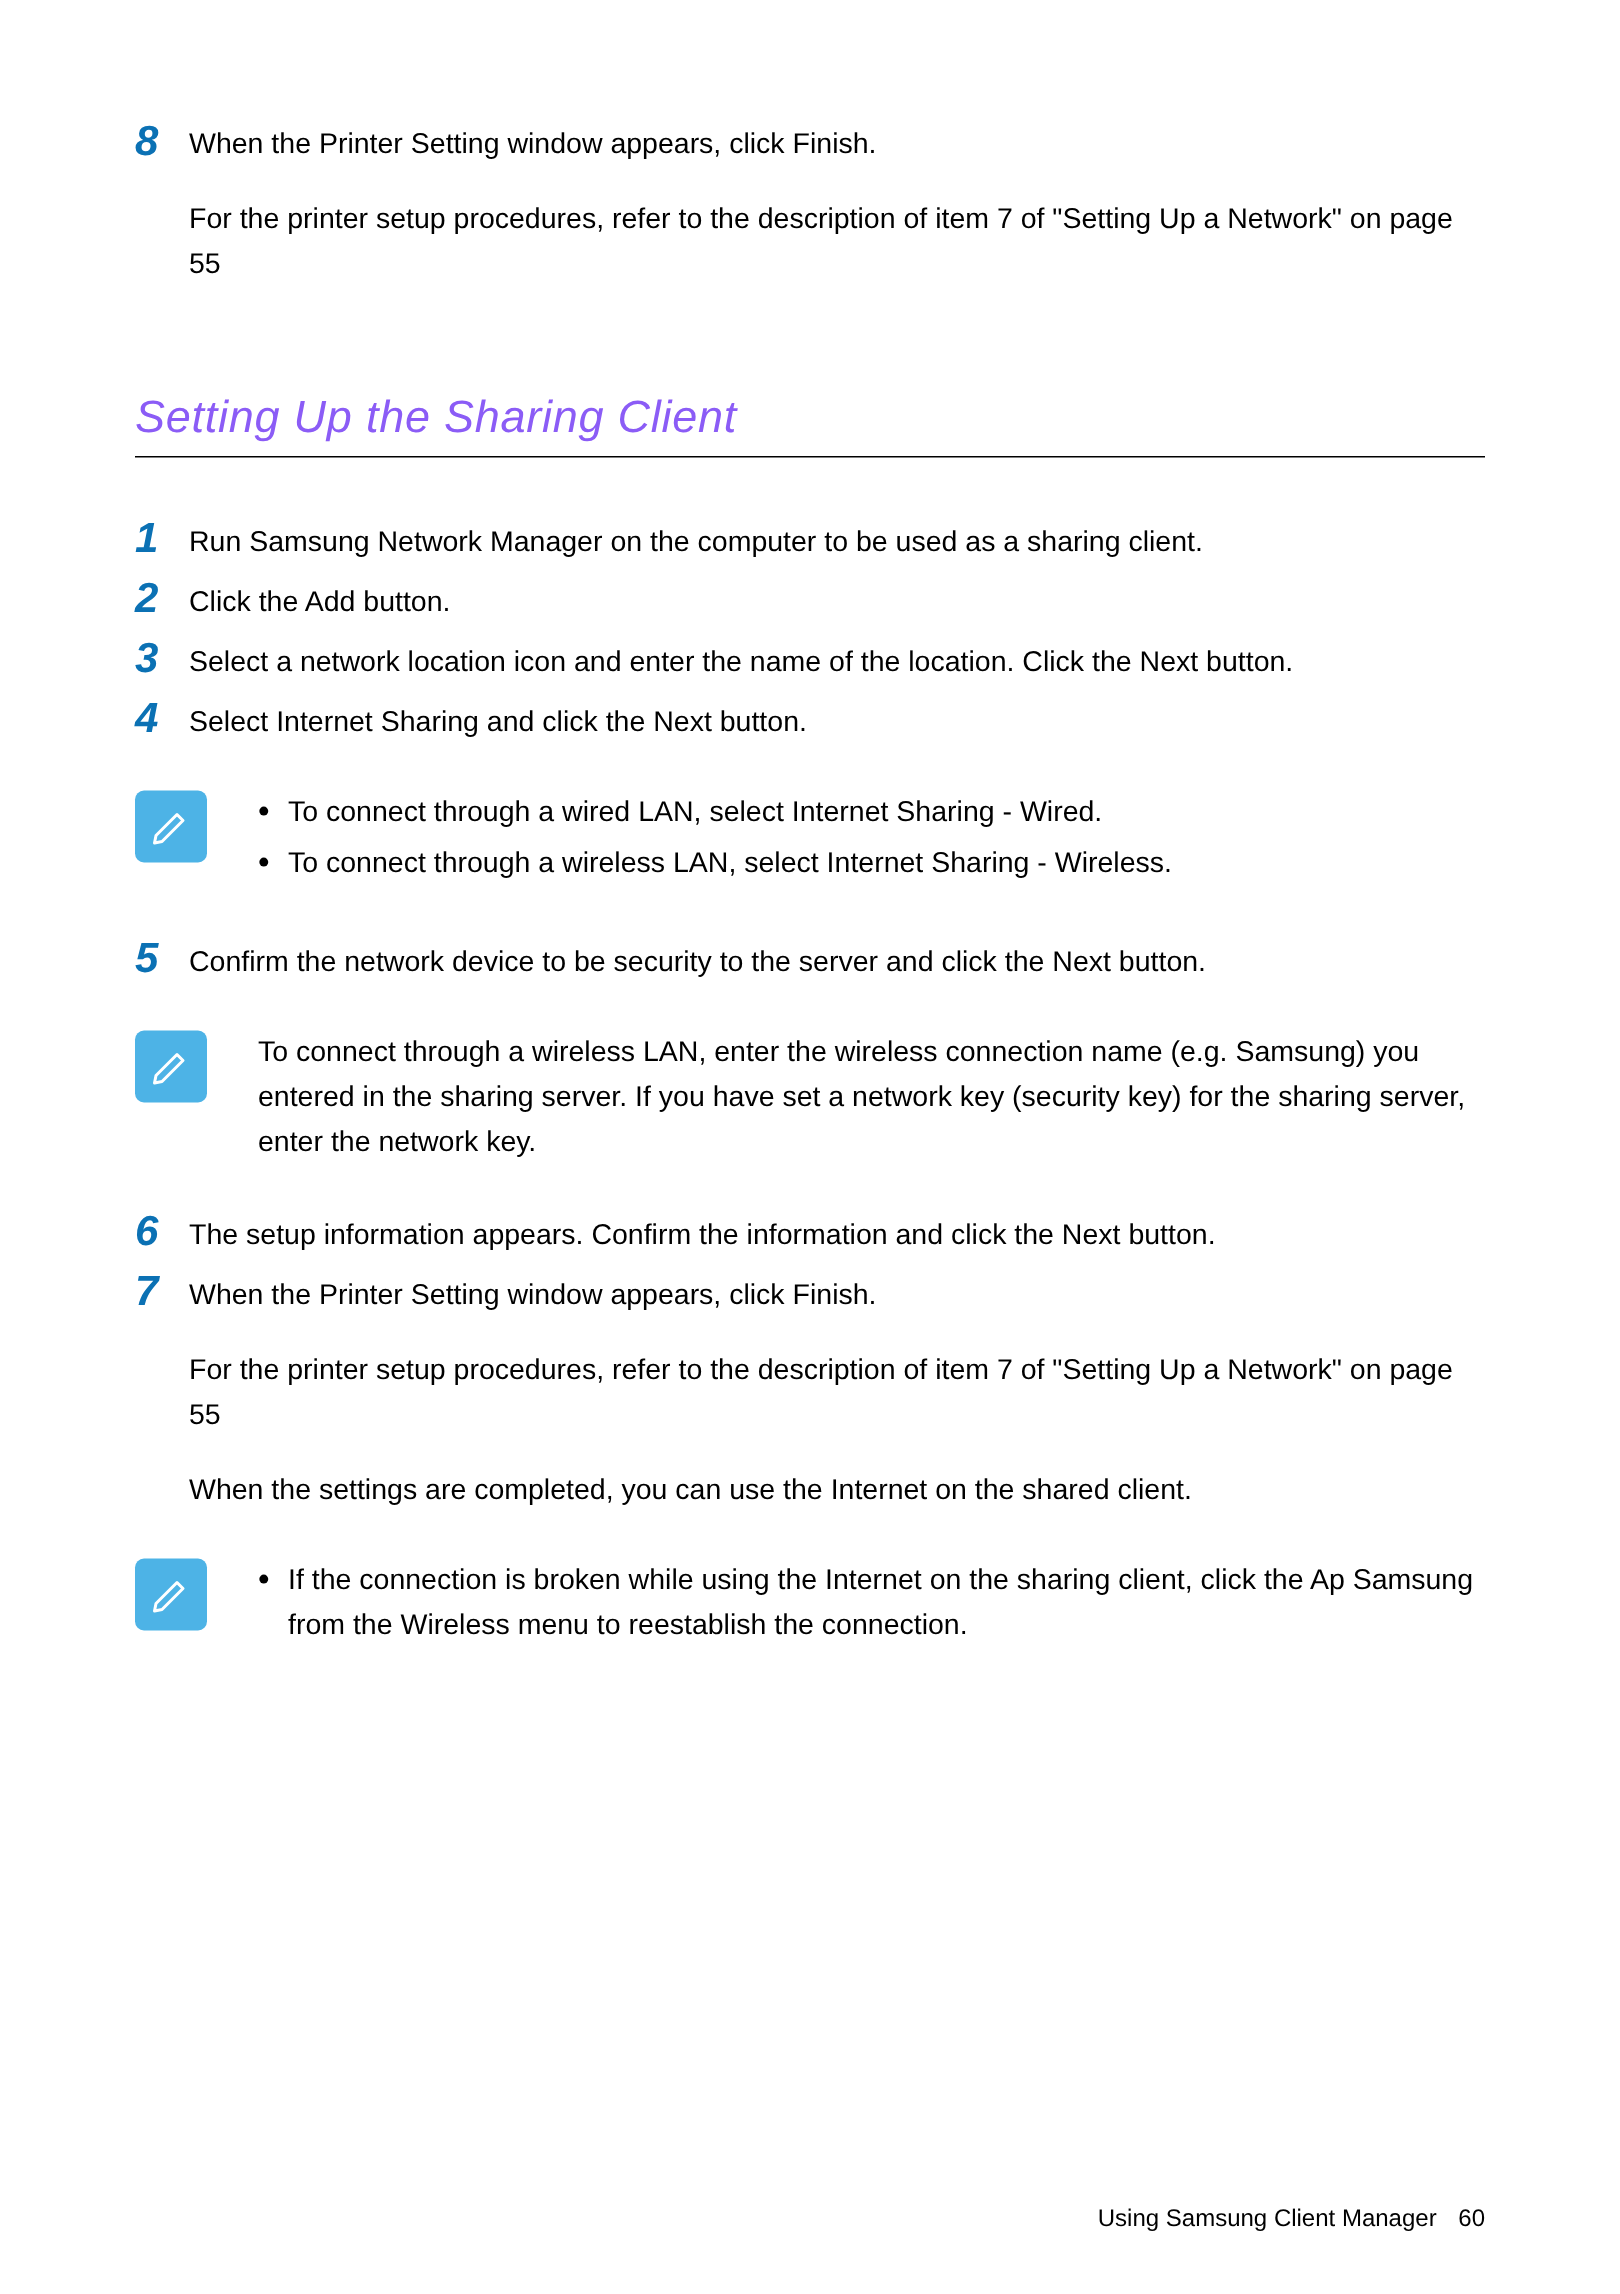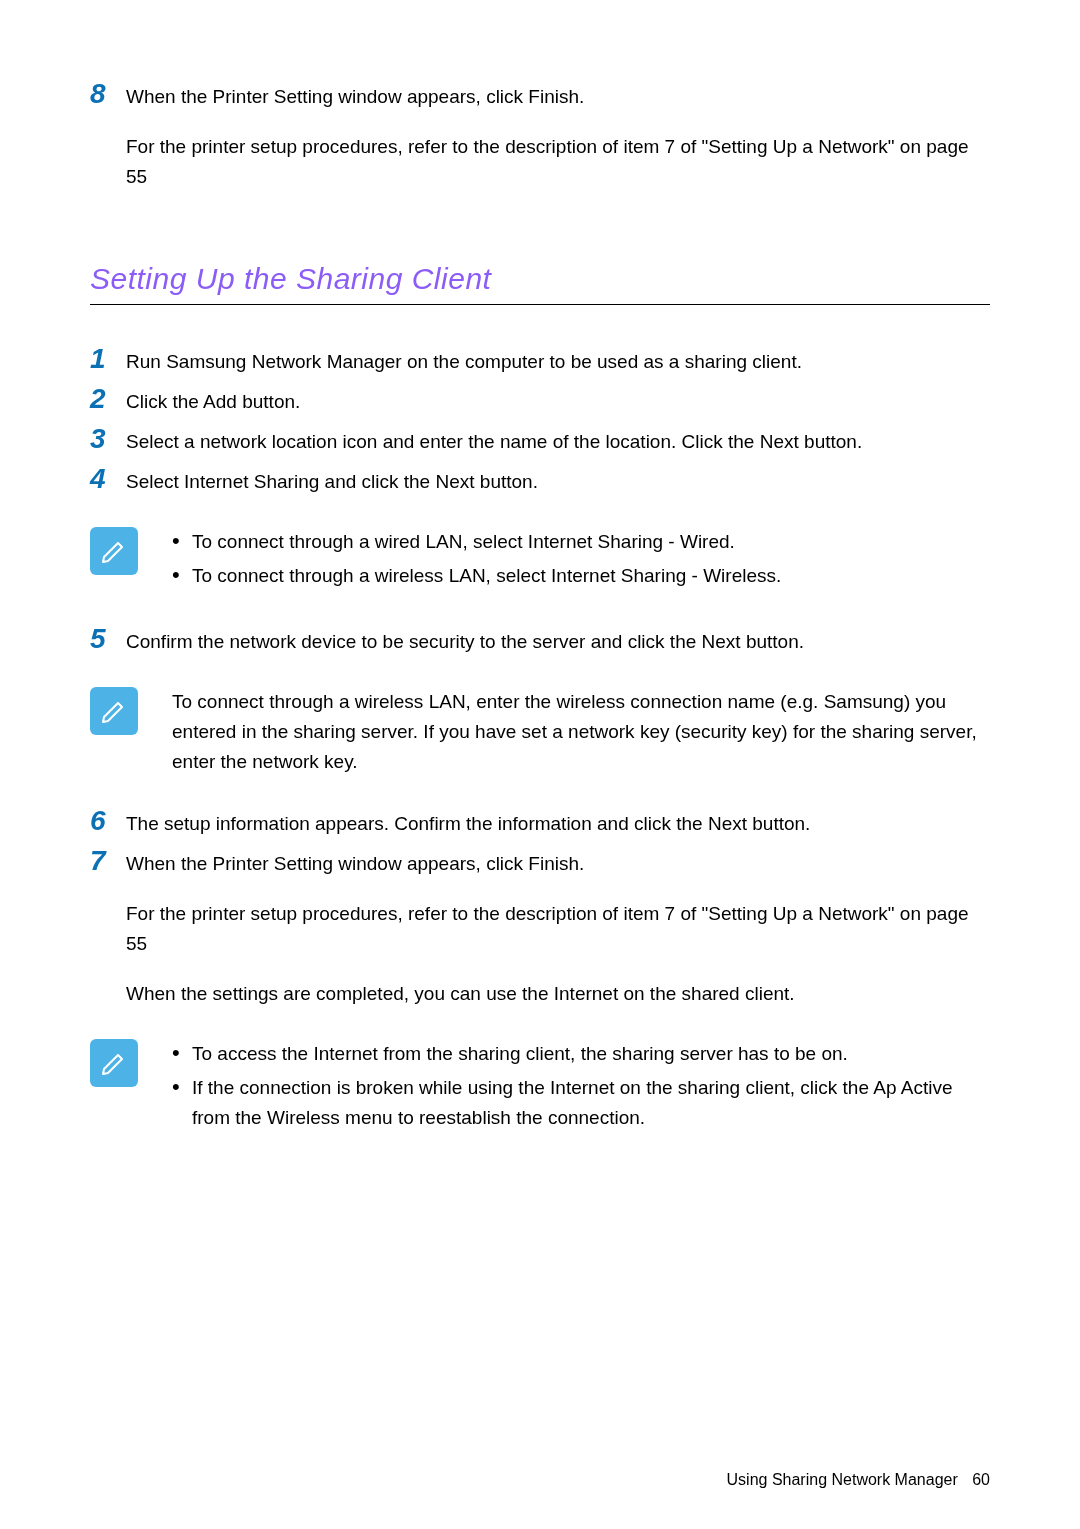--- a/index.html
+++ b/index.html
@@ -222,27 +222,24 @@
 
   <div class="note-block">
     <div class="note-icon">
       <svg viewBox="0 0 32 32">
         <path d="M6 22 L20 8 L24 12 L10 26 L5 27 L6 22 Z" fill="none" stroke="#ffffff" stroke-width="2" stroke-linejoin="round"></path>
       </svg>
     </div>
     <div class="note-content">
       <ul>
         <li>
-          <span>To access the Internet from the sharing client, the sharing server has to be on.</span>
-        </li>
-        <li>
-          <span>If the connection is broken while using the Internet on the sharing client, click the </span><span class="bold">Ap Active</span><span> from the </span><span class="bold">Wireless</span><span> menu to reestablish the connection.</span>
+          <span>If the connection is broken while using the Internet on the sharing client, click the </span><span class="bold">Ap Samsung</span><span> from the </span><span class="bold">Wireless</span><span> menu to reestablish the connection.</span>
         </li>
       </ul>
     </div>
   </div>
 
   <div class="footer">
-    <span>Using Sharing Network Manager</span>
+    <span>Using Samsung Client Manager</span>
     <span class="footer-page">60</span>
   </div>
 
 </div>
 
 </body></html>

